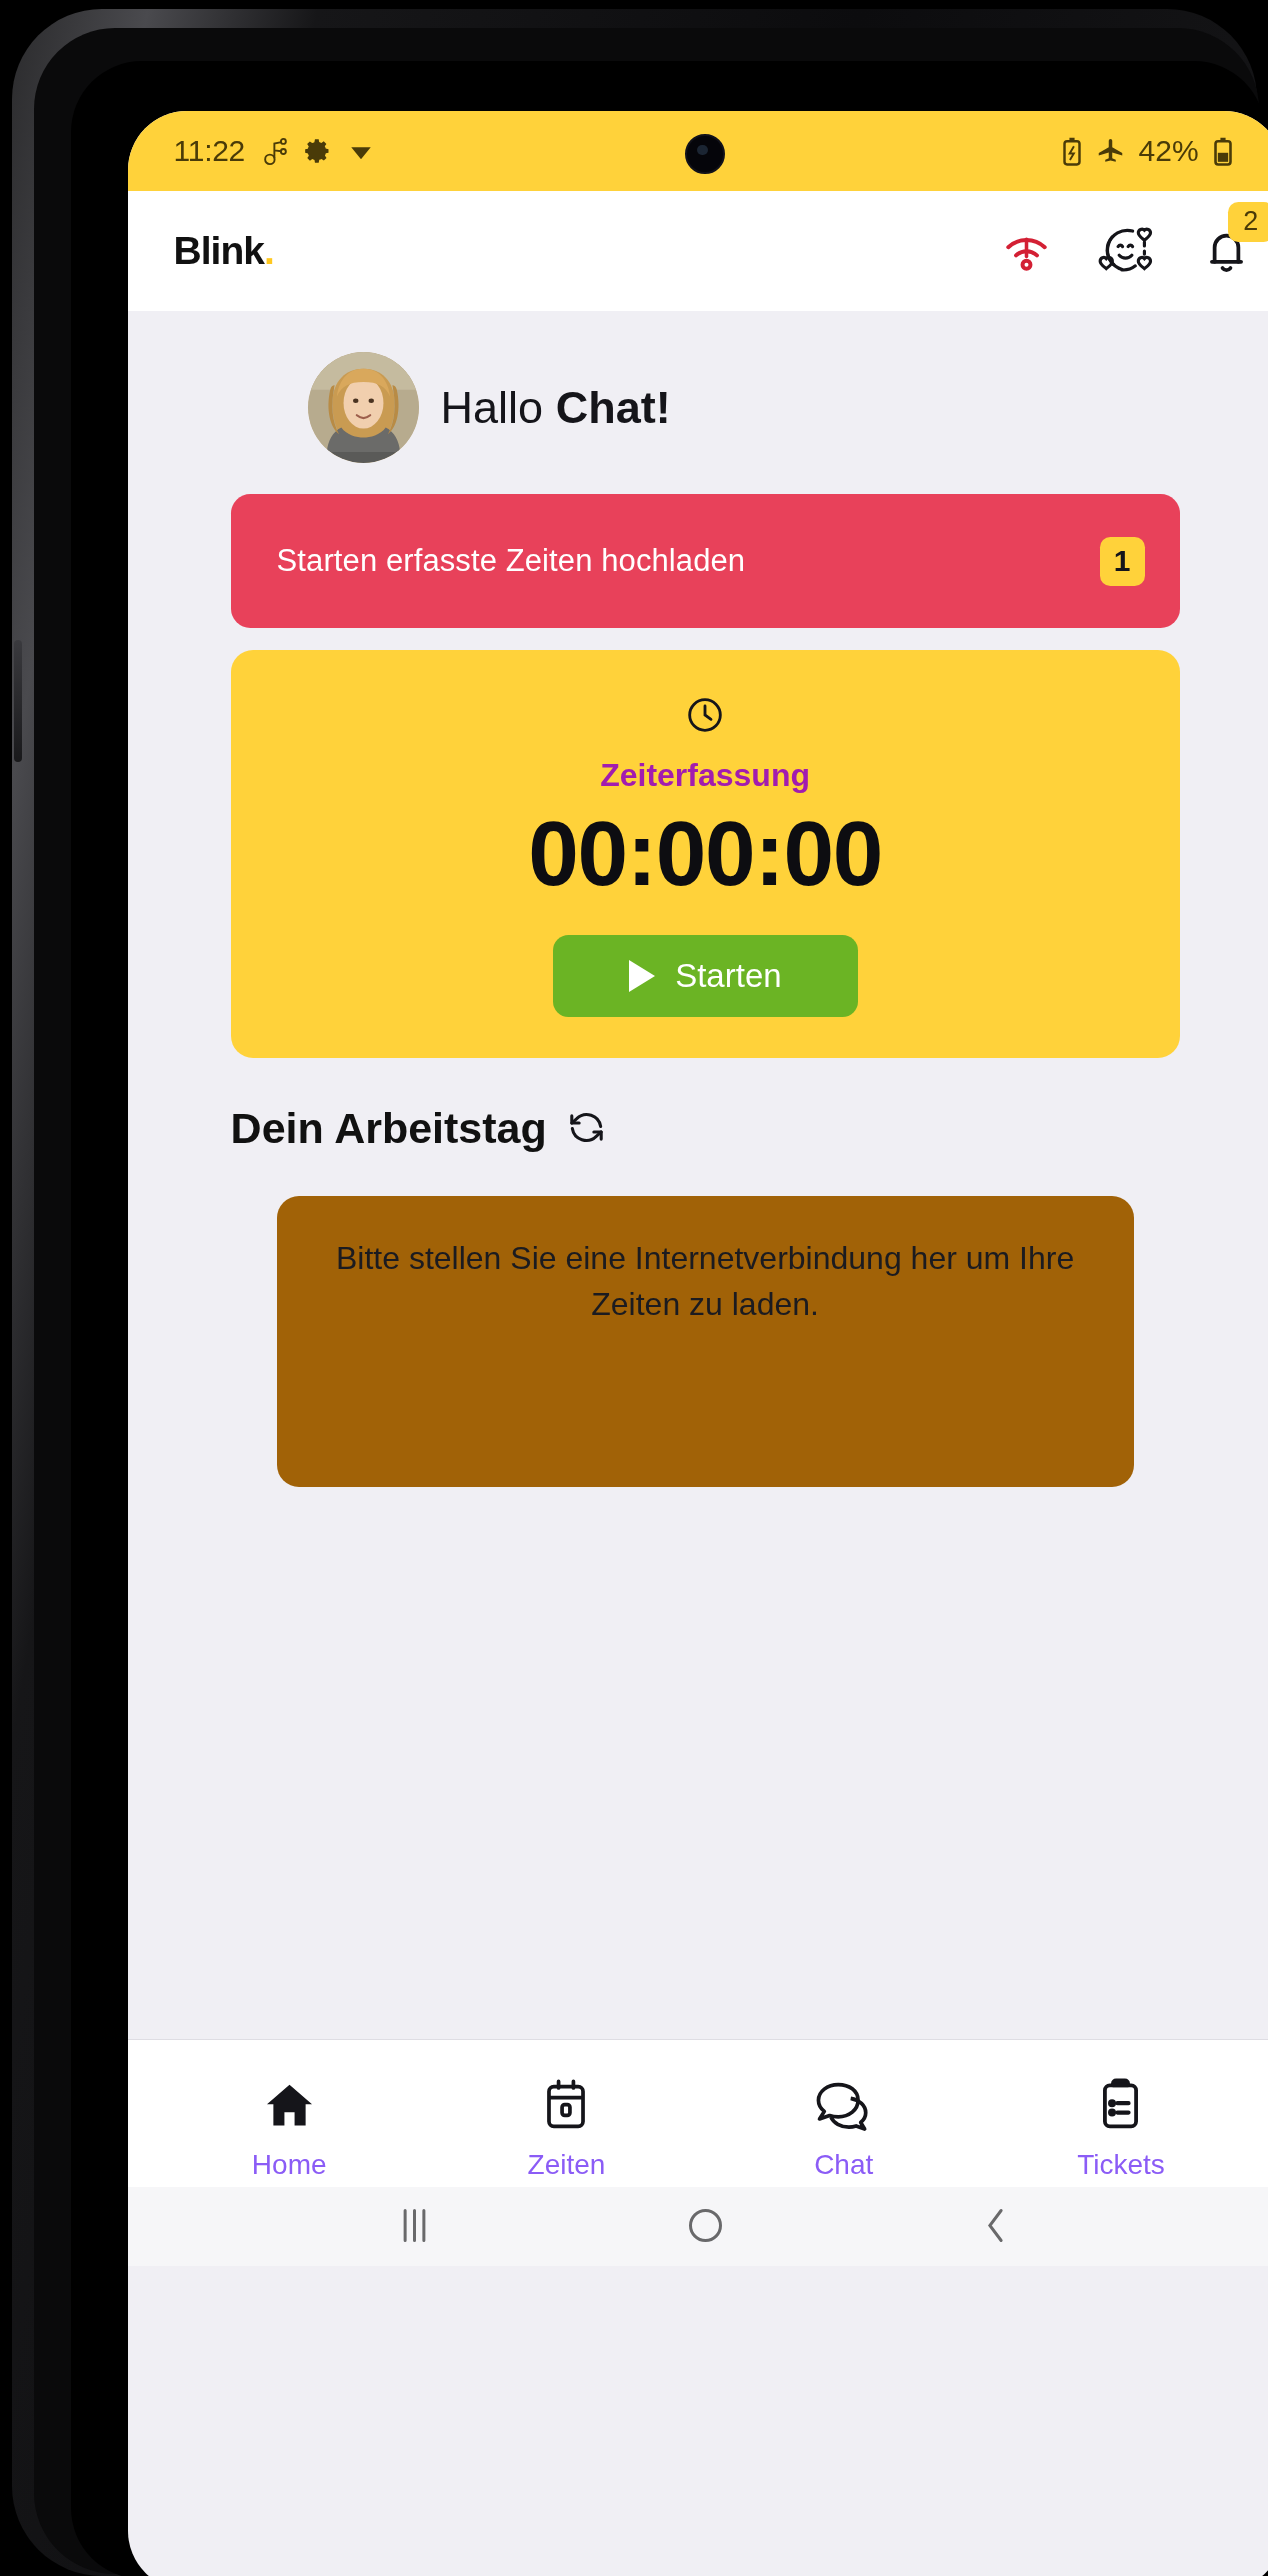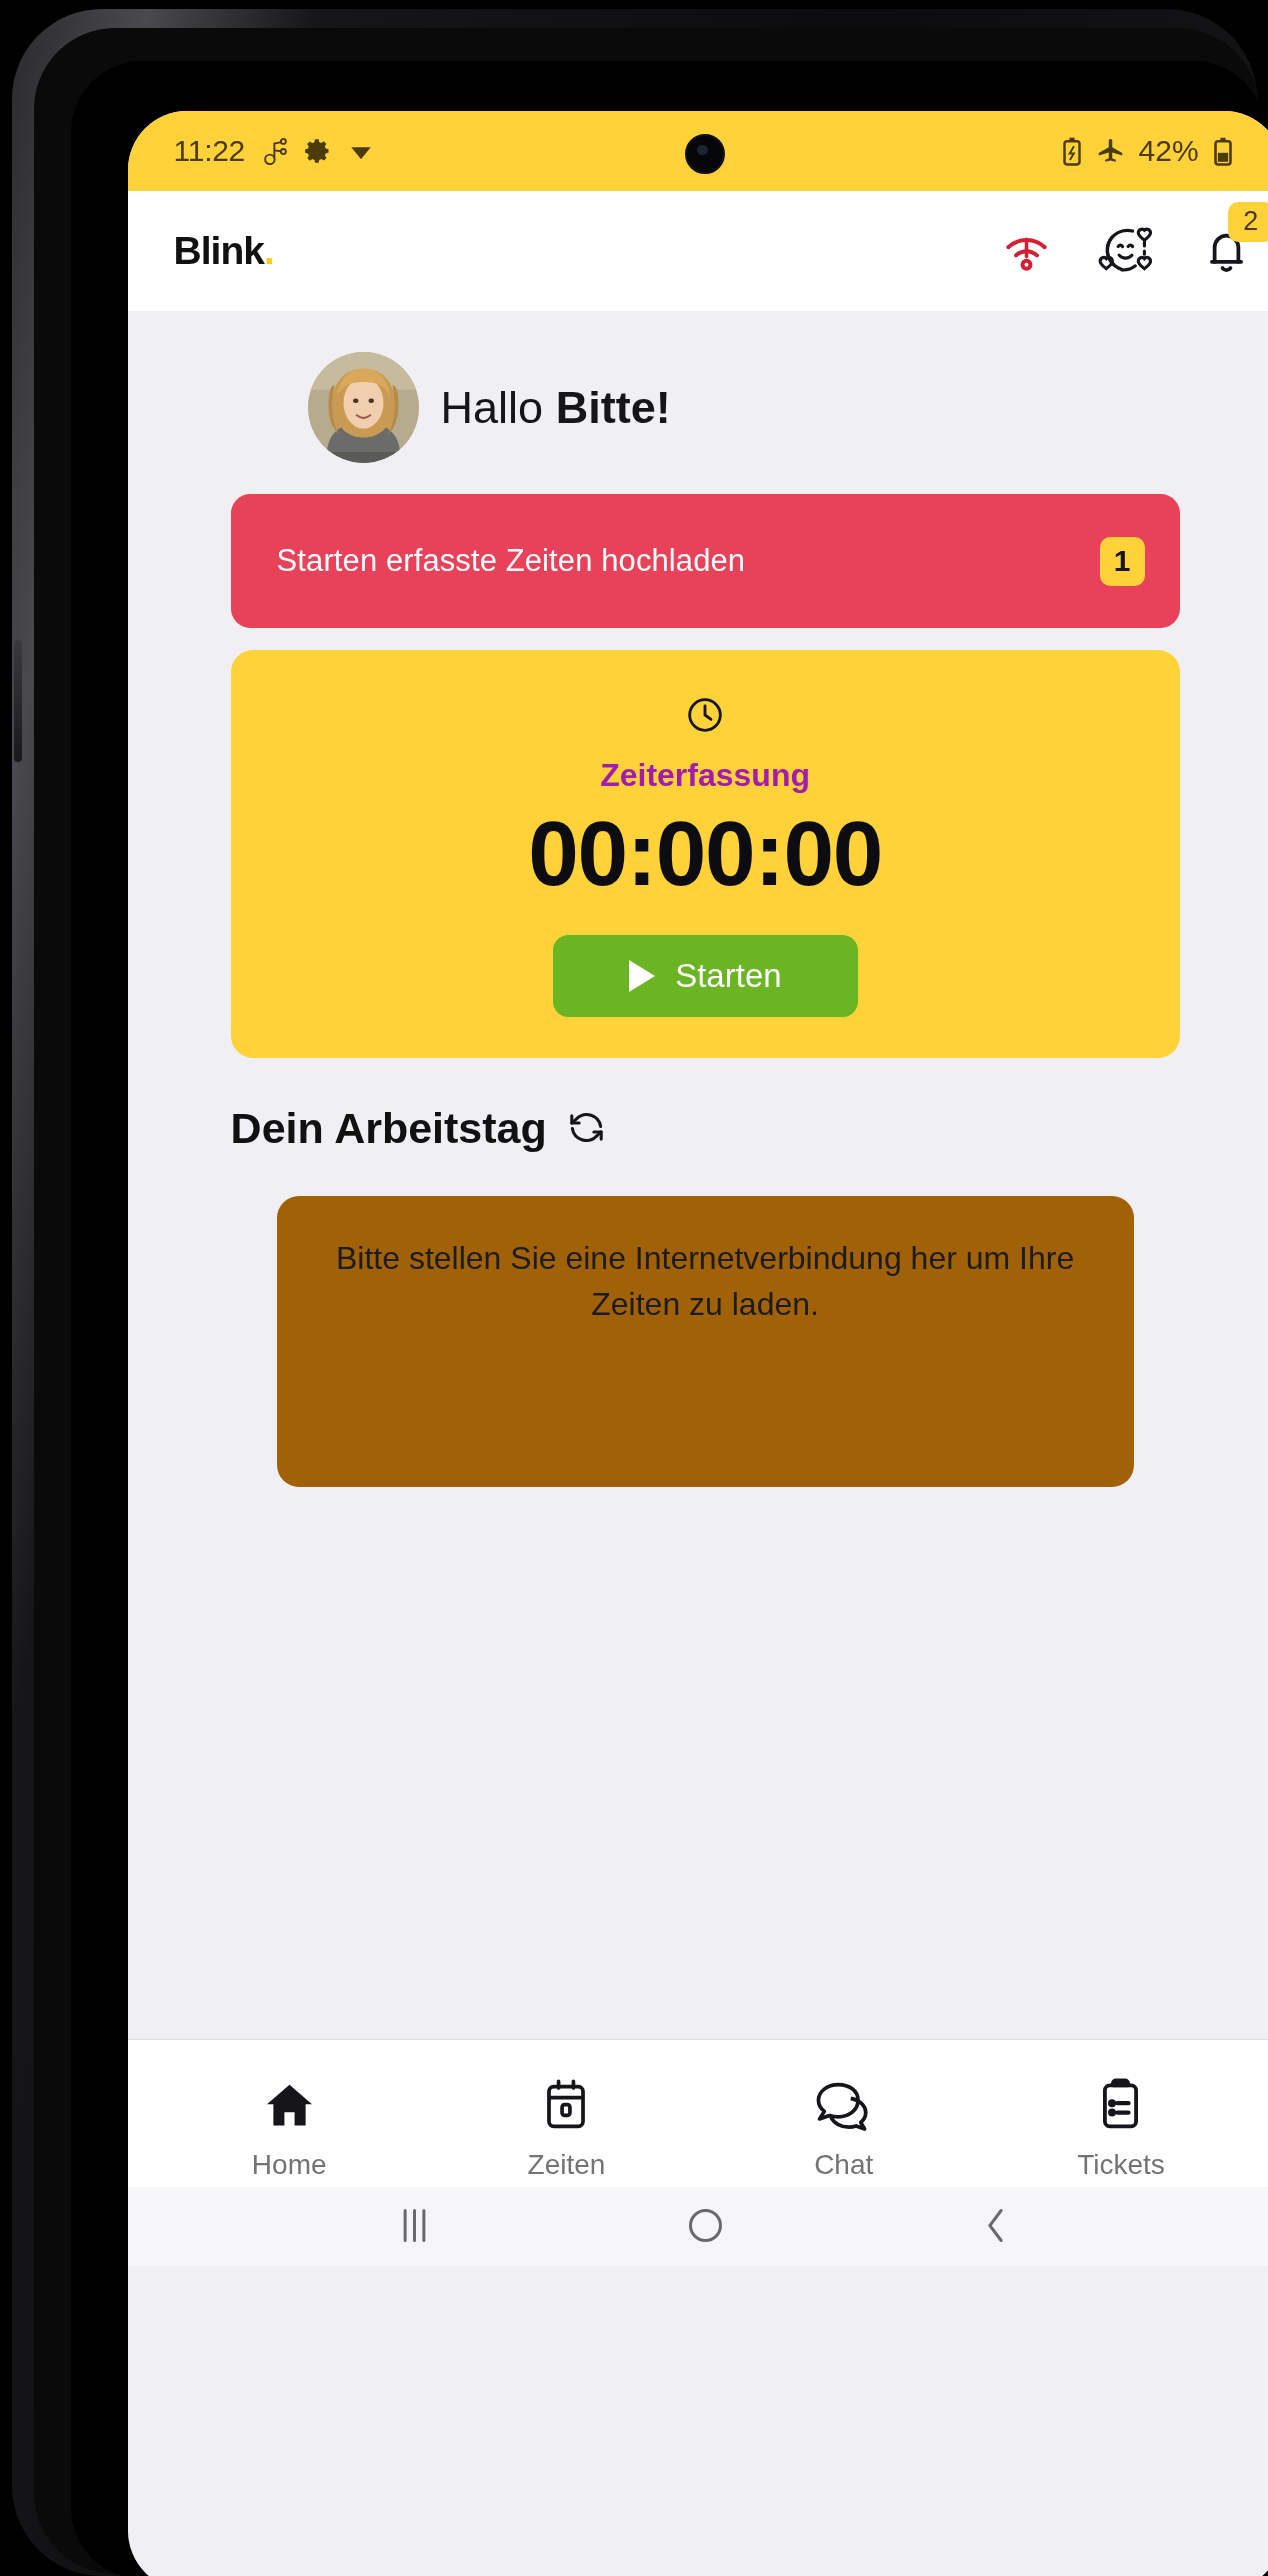--- a/index.html
+++ b/index.html
@@ -218,21 +218,21 @@
     border-top:1.3px solid #dedde3;
     display:flex;
     padding:30px 23px 0;
   }
   .tab{
     flex:1;
     display:flex; flex-direction:column; align-items:center; gap:16.7px;
     cursor:pointer;
   }
   .tab-icon{ height:62px; display:flex; align-items:flex-end; justify-content:center; }
-  .tab-label{ font-size:28px; color:#737373; }
+  .tab-label{ font-size:28px; color:#8b5cf6; }
 
   
   .androidnav{
     position:absolute;
     left:0; bottom:0;
     width:100%;
     height:79px;
     background:#F6F6F8;
     display:flex; align-items:center; justify-content:space-around;
     padding:0 142px;
@@ -357,21 +357,21 @@
                     <ellipse cx="43" cy="44" rx="2.4" ry="2" fill="#4a3321"></ellipse>
                     <ellipse cx="57" cy="44" rx="2.4" ry="2" fill="#4a3321"></ellipse>
                     <path d="M44 57q6 5 12 0" stroke="#9d5f4c" stroke-width="2" fill="none" stroke-linecap="round"></path>
                     <path d="M30 68c-8 4-12 12-13 22h66c-1-10-5-18-13-22-5 7-14 9-20 9s-15-2-20-9z" fill="#6b6b69"></path>
                     <path d="M24 30c-4 18-2 34 4 44-8-6-12-22-8-40 1-3 2-4 4-4z" fill="#b88b45"></path>
                     <path d="M76 30c4 18 2 34-4 44 8-6 12-22 8-40-1-3-2-4-4-4z" fill="#b88b45"></path>
                   </g>
                 </svg>
               </div>
               <div class="greet-text">
-                <span>Hallo </span><b>Bitte!</b>
+                <span>Hallo </span><b>Chat!</b>
               </div>
             </div>
 
             <div class="alert">
               <span class="alert-text">Starten erfasste Zeiten hochladen</span>
               <span class="alert-badge">1</span>
             </div>
 
             <div class="timer-card">
               <div class="timer-clock">

